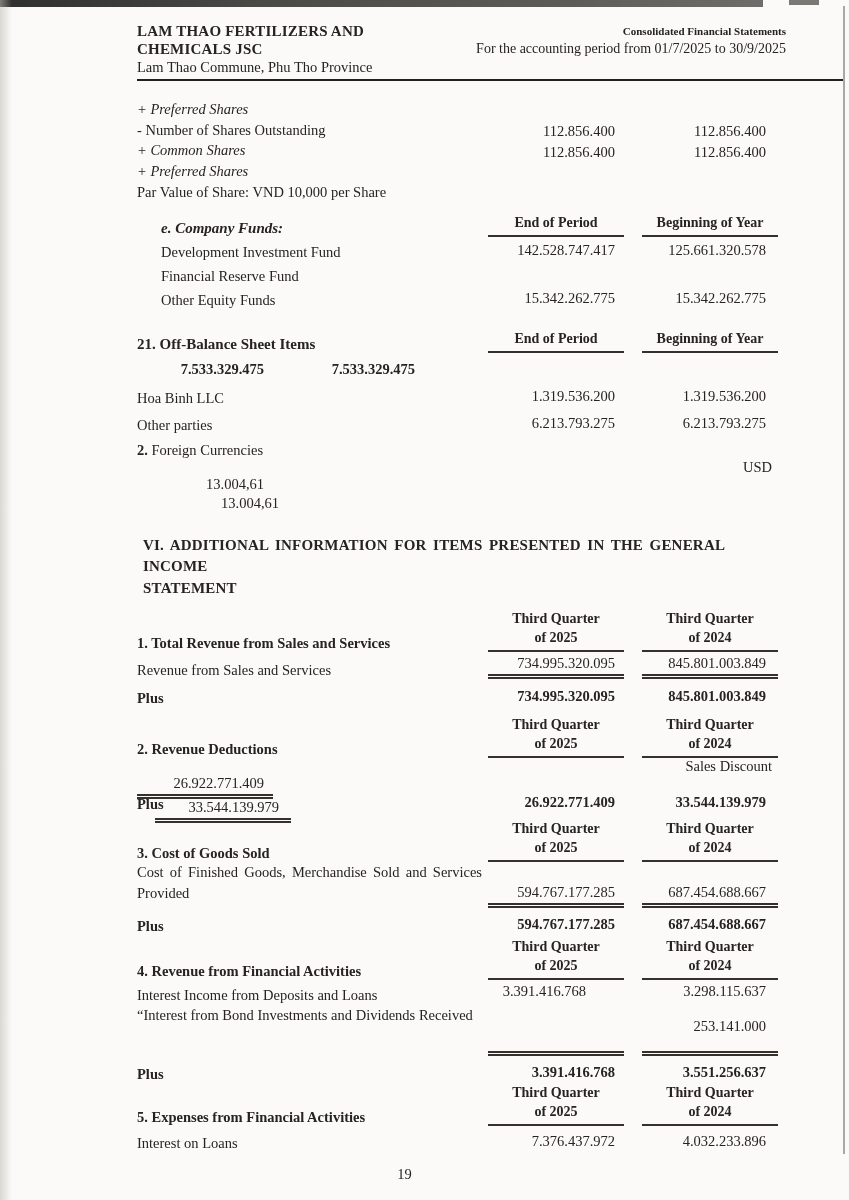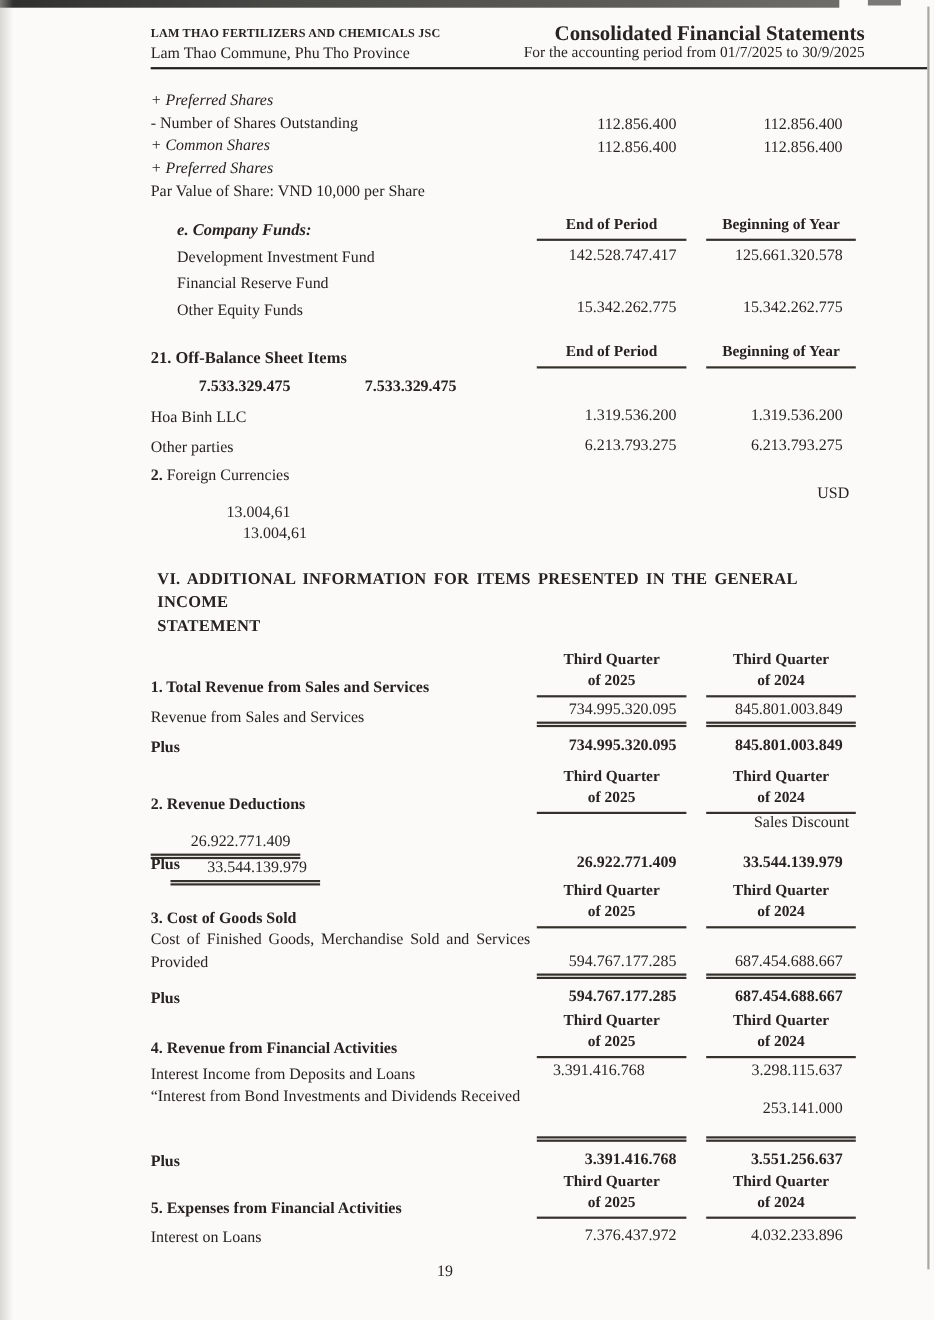--- a/index.html
+++ b/index.html
@@ -17,23 +17,23 @@
     background:linear-gradient(to right,#2f2f2d 0%,#4a4a47 35%,#5d5c59 75%,#6e6d69 100%);}
   .scan-strip2{position:absolute;top:0;left:789px;width:30px;height:5px;background:#7a7975;}
   .scan-edge-right{position:absolute;top:6px;left:843px;width:2px;height:1148px;background:#a9a7a2;}
   .scan-edge-left{position:absolute;top:0;left:0;width:12px;height:100%;
     background:linear-gradient(to right,rgba(190,188,183,.55),rgba(190,188,183,0));}
 
   
   .hdr{display:flex;padding:22px 63px 0 137px;align-items:flex-start;}
   .hdr-left{flex:1;}
   .hdr-right{width:330px;text-align:right;}
-  .hdr-company{font-weight:bold;font-size:11px;line-height:18px;letter-spacing:.2px;}
+  .hdr-company{font-weight:bold;font-size:15px;line-height:18px;letter-spacing:.2px;}
   .hdr-addr{font-size:14.5px;line-height:18px;}
-  .hdr-title{font-weight:bold;font-size:19px;line-height:18px;}
+  .hdr-title{font-weight:bold;font-size:11px;line-height:18px;}
   .hdr-period{font-size:14px;line-height:18px;}
   .hdr-rule{margin:3px 6px 0 137px;height:2px;background:#22201d;}
 
   
   .row{display:flex;padding-left:137px;padding-right:71px;}
   .lbl{flex:1;font-size:14.5px;padding-right:6px;}
   .c1,.c2{width:136px;flex:none;box-sizing:border-box;display:flex;
     align-items:flex-end;justify-content:flex-end;
     font-size:14.5px;padding:0 9px 2px 0;}
   .c2{margin-left:18px;padding-right:12px;}

